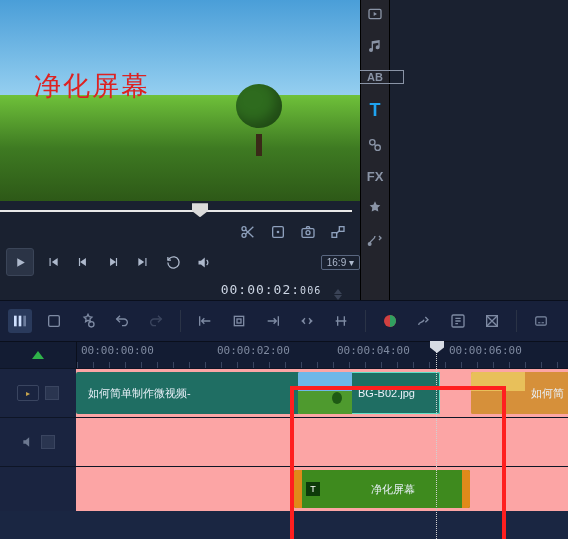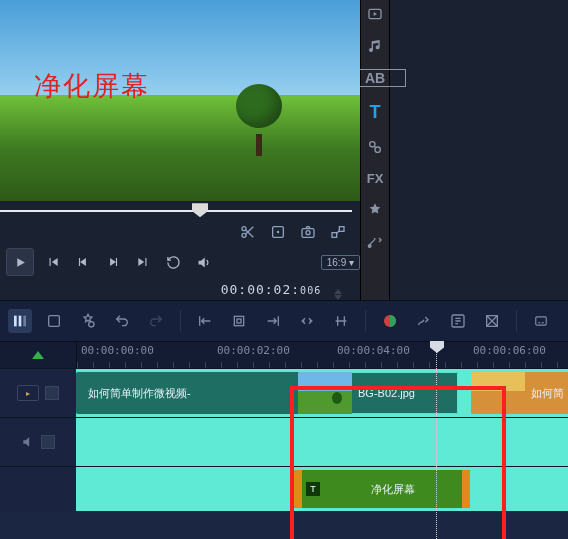--- a/index.html
+++ b/index.html
@@ -35,21 +35,21 @@
 #timecode{font-family:Consolas,monospace;font-size:13px;letter-spacing:1px;color:#cdd6e4;margin-left:auto;margin-right:10px;padding-top:3px}
 #timecode .sub{font-size:10px}
 .spin{display:inline-flex;flex-direction:column;margin-left:4px;gap:1px}
 .spin span{width:8px;height:5px;background:#3a4356;display:block;clip-path:polygon(50% 0,100% 100%,0 100%)}
 .spin span:last-child{transform:rotate(180deg)}
 
 
 #side-a{width:28px;background:#23242c;border-left:1px solid #000;border-right:1px solid #000;display:flex;flex-direction:column;align-items:center;padding-top:6px;gap:16px}
 #side-a .slab{color:#8a94a6;font-size:12px;font-weight:bold;cursor:pointer}
 #side-a .slab.sel{color:#1fa3f0}
-#side-a .ab{border:1px solid #8a94a6;padding:0 20px;font-size:14px;font-weight:bold;color:#8a94a6}
+#side-a .ab{border:1px solid #8a94a6;padding:0 20px;font-size:11px;font-weight:bold;color:#8a94a6}
 
 #side-b{width:60px;background:#23242c;display:flex;flex-direction:column}
 .cat{padding:5px 8px 5px 12px;color:#c8d2e0;cursor:pointer;font-size:13px}
 .cat.sel{background:#0b56a8;color:#fff}
 .sep{height:1px;background:#000;margin:8px 0}
 #browse{display:flex;align-items:center;gap:8px;color:#aeb9cc;padding:6px 10px;cursor:pointer}
 #browse svg{color:#aeb9cc}
 #spacer-top{flex:1;border-right:1px solid #000;background:#262730}
 
 
@@ -64,21 +64,21 @@
 #tl-head{display:flex;height:26px}
 #tl-left{width:76px;background:#131c33;display:flex;align-items:center;justify-content:center}
 .tri-up{width:0;height:0;border-left:6px solid transparent;border-right:6px solid transparent;border-bottom:8px solid #2fb24a}
 #ruler{flex:1;position:relative;background:#131c33;border-left:1px solid #0a0f1c;font-family:Consolas,monospace;font-size:11px;color:#7f8aa0;overflow:hidden}
 .rlabel{position:absolute;top:2px;white-space:nowrap}
 #ruler .ticks{position:absolute;left:0;right:0;bottom:0;height:6px;background:repeating-linear-gradient(90deg,#3a4560 0,#3a4560 1px,transparent 1px,transparent 16px)}
 
 
 .trk{display:flex;height:48px;border-top:1px solid #0e1526}
 .trk .hdr{width:76px;background:#1a2440;display:flex;align-items:center;justify-content:center;gap:6px;color:#6c7890}
-.trk .lane{flex:1;position:relative;background:#5eead4;overflow:hidden}
+.trk .lane{flex:1;position:relative;background:#fca5a5;overflow:hidden}
 .hdr .chip{width:20px;height:14px;border:1px solid #3a4560;border-radius:2px;display:flex;align-items:center;justify-content:center;font-size:8px;color:#caa64e}
 .hdr .sq{width:12px;height:12px;background:#2a3550;border:1px solid #3a4560}
 
 
 .clip{position:absolute;top:3px;bottom:3px;border-radius:2px;display:flex;align-items:center;overflow:hidden;color:#e8f0f8;font-size:11px}
 .clip .thumb{width:54px;height:100%;flex:0 0 54px;background:linear-gradient(#6fb7e8 0 45%,#4e9a2e 45% 100%);position:relative}
 .clip .thumb .mt{position:absolute;bottom:10px;right:10px;width:10px;height:12px;background:#1e5a14;border-radius:50%}
 .clip .lbl{padding:0 6px;white-space:nowrap}
 .clip.video{background:#1f6e63}
 .clip.hover{box-shadow:inset 0 0 0 1px #60e0c8}
@@ -334,36 +334,36 @@
 
 <div id="timeline">
   <div id="tl-head">
     <div id="tl-left">
         <div class="tri-up"></div>
       </div>
     <div id="ruler">
       <span class="rlabel" style="left:4px">00:00:00:00</span>
       <span class="rlabel" style="left:140px">00:00:02:00</span>
       <span class="rlabel" style="left:260px">00:00:04:00</span>
-      <span class="rlabel" style="left:396px">00:00:06:00</span>
+      <span class="rlabel" style="left:372px">00:00:06:00</span>
       <div class="ticks"></div>
     </div>
   </div>
 
   <div class="trk">
     <div class="hdr">
       <span class="chip">▸</span>
       <span class="sq"></span>
     </div>
     <div class="lane" id="lane-video">
 
       <div class="clip video" style="left:0;width:218px;padding-left:6px">
         <span class="lbl">如何简单制作微视频-</span>
       </div>
-      <div class="clip video hover" style="left:222px;width:160px">
+      <div class="clip video hover" style="left:222px;width:142px">
         <div class="thumb">
             <div class="mt"></div>
           </div>
         <span class="lbl">BG-B02.jpg</span>
       </div>
       <div class="clip trans" style="left:395px;width:200px">
         <div class="thumb"></div>
         <span class="lbl">如何简</span>
       </div>
     </div>

